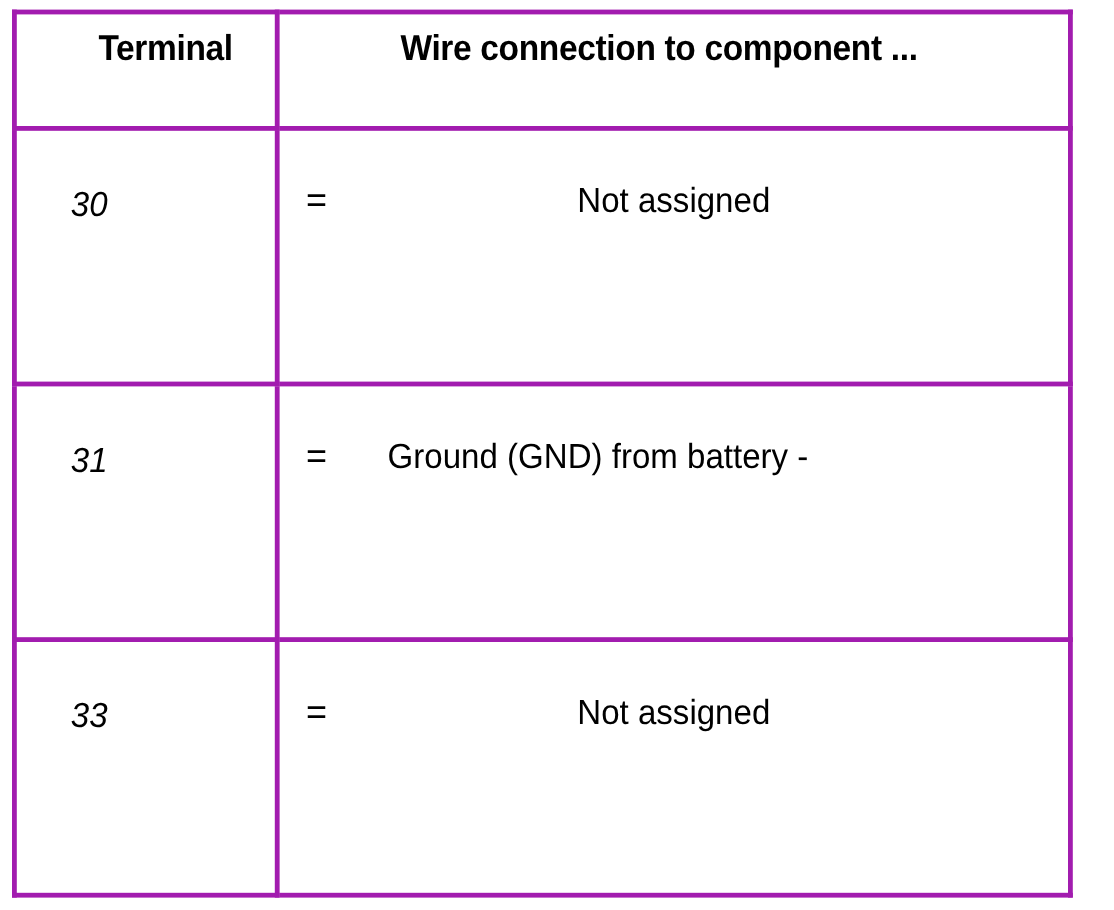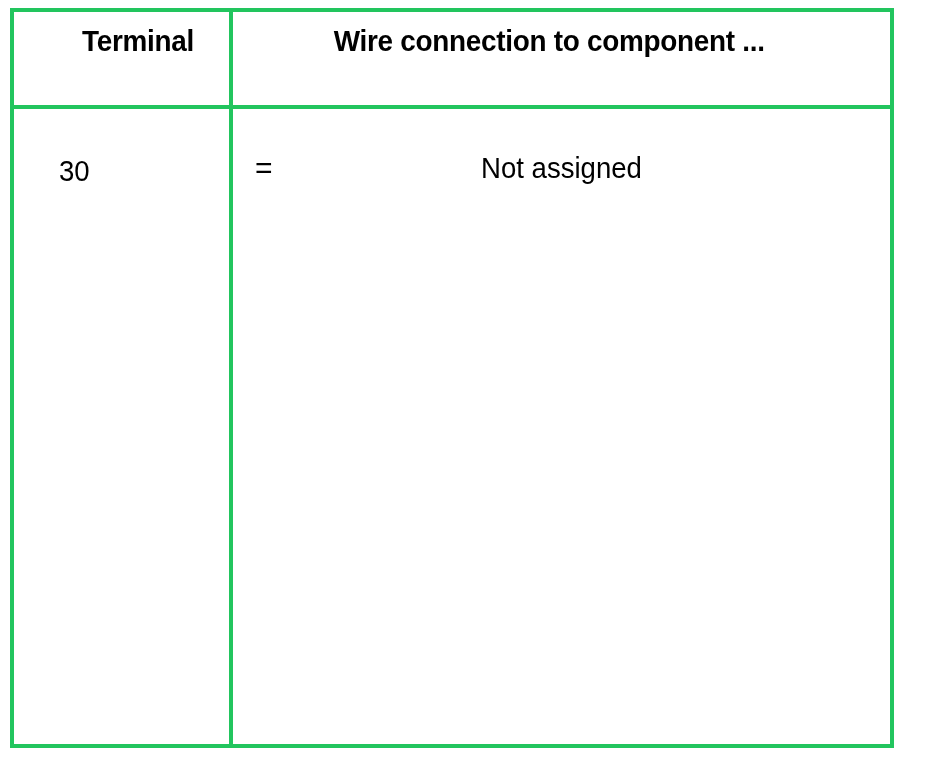--- a/index.html
+++ b/index.html
@@ -27,21 +27,21 @@
   table.terminal-table {
     width: 880px;
     height: 740px;
     border-collapse: collapse;
     table-layout: fixed;
     background: #ffffff;
   }
 
   table.terminal-table td,
   table.terminal-table th {
-    border: 4px solid #22c55e;
+    border: 4px solid #a21caf;
     background: #ffffff;
     padding: 0;
     vertical-align: top;
     box-sizing: border-box;
   }
 
   col.col-terminal { width: 219px; }
   col.col-wire     { width: 661px; }
 
   
@@ -67,20 +67,21 @@
   }
   .header-wire-inner {
     padding: 14px 0 0 20px;
   }
 
   
   tr.data-row { height: 128px; }
 
   .terminal-cell-inner {
     padding: 48px 0 0 45px;
+    font-style: italic;
   }
   .terminal-number {
     display: block;
     font-size: 29px;
     line-height: 29px;
     font-weight: normal;
     transform: scaleX(0.95);
     transform-origin: left center;
     white-space: nowrap;
   }
@@ -152,19 +153,45 @@
           </div>
         </td>
         <td>
           <div class="wire-cell-inner">
             <span class="equals-sign">=</span>
             <span class="wire-desc">Not assigned</span>
           </div>
         </td>
       </tr>
 
+      <tr class="data-row">
+        <td>
+          <div class="terminal-cell-inner">
+            <span class="terminal-number">31</span>
+          </div>
+        </td>
+        <td>
+          <div class="wire-cell-inner">
+            <span class="equals-sign">=</span>
+            <span class="wire-desc desc-offset">Ground (GND) from battery -</span>
+          </div>
+        </td>
+      </tr>
 
 
+      <tr class="data-row">
+        <td>
+          <div class="terminal-cell-inner">
+            <span class="terminal-number">33</span>
+          </div>
+        </td>
+        <td>
+          <div class="wire-cell-inner">
+            <span class="equals-sign">=</span>
+            <span class="wire-desc">Not assigned</span>
+          </div>
+        </td>
+      </tr>
 
 
     </tbody>
   </table>
 </div>
 
 </body></html>

